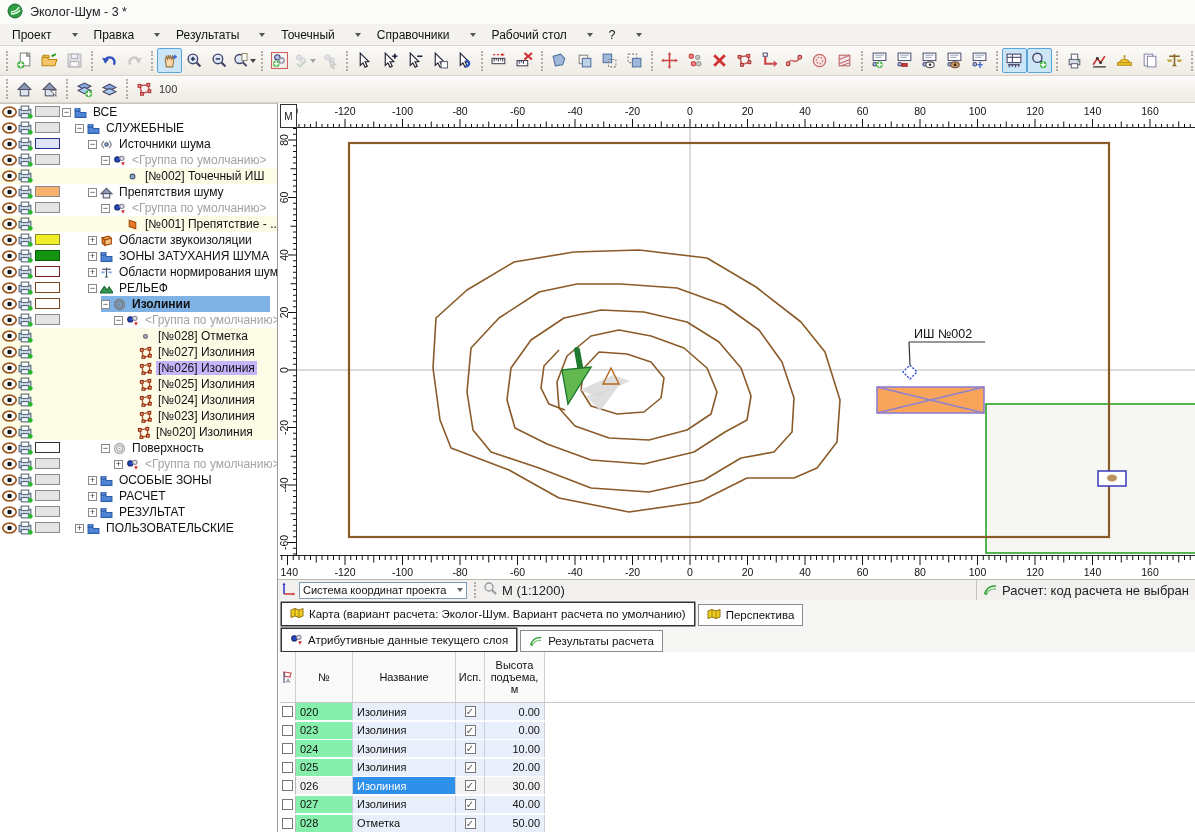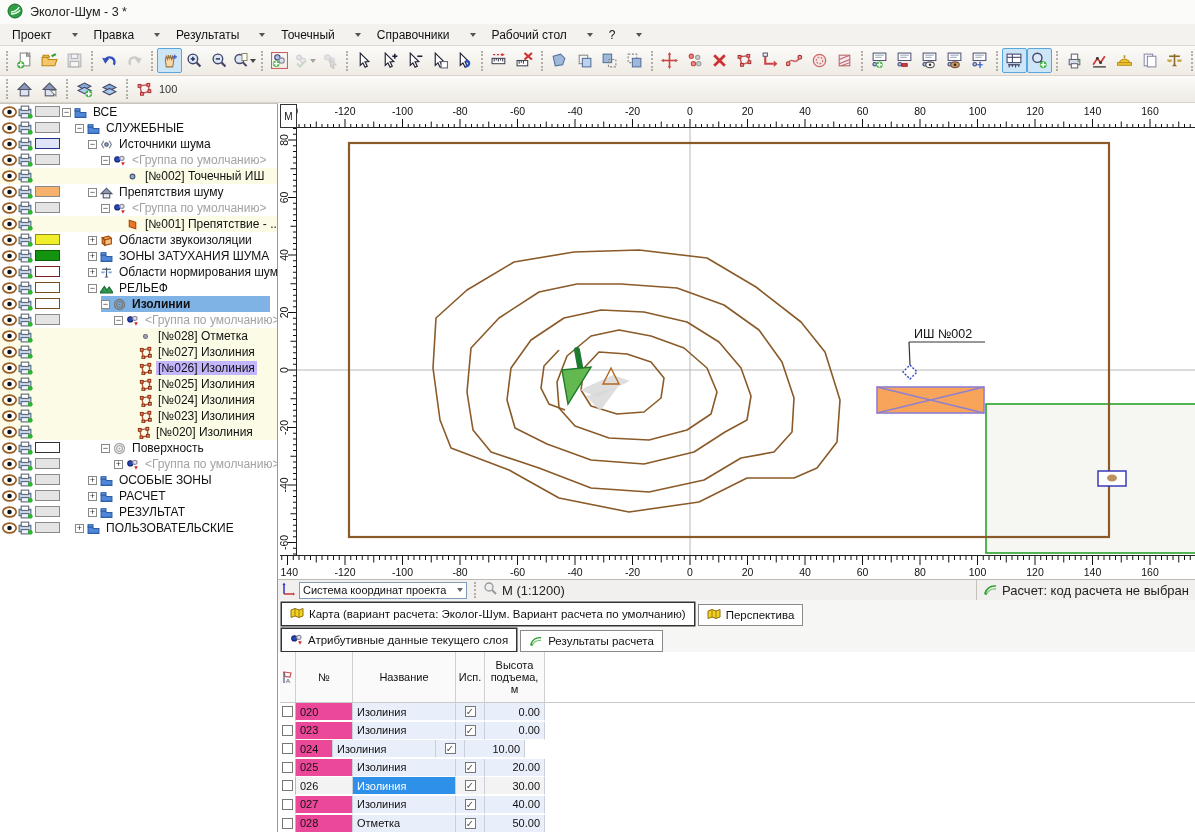--- a/index.html
+++ b/index.html
@@ -58,21 +58,21 @@
   #datatabs{top:626px}
   .tab{display:flex;align-items:center;gap:5px;height:22px;background:#fff;border:1px solid #8a8a8a;padding:0 8px;font-size:11.5px;white-space:nowrap;box-sizing:border-box}
   .tab.active{border:1px solid #333;box-shadow:0 0 0 0.5px #333;height:24px}
   
   #tablewrap{left:280px;top:652px;width:915px;height:180px;background:#fff}
   .thead{display:flex;height:50px;border-bottom:1px solid #c9c9c9}
   .th{box-sizing:border-box;border-right:1px solid #d0d0d0;background:#fafafa;display:flex;align-items:center;justify-content:center;font-size:11px;text-align:center;padding:1px}
   .trowd{display:flex;height:18px;margin-bottom:0.6px}
   .td{box-sizing:border-box;border-right:1px solid #c9cfdb;border-bottom:1px solid #fff;background:#e9effa;font-size:11px;display:flex;align-items:center;padding:0 4px;overflow:hidden}
   .td.c0{background:#fff;border-right:1px solid #b9b9b9;justify-content:center;padding:0}
-  .td.num{background:#ec4899}
+  .td.num{background:#86efac}
   .td.right{justify-content:flex-end}
   .td.selcell{background:#2e90e8;color:#fff}
   .trowd.selrow .td:not(.selcell):not(.c0){background:#f3f3f3}
   .cb{width:11px;height:11px;border:1px solid #777;background:#fff;font-size:10px;line-height:10px;text-align:center;color:#555;box-sizing:border-box}
 </style>
 </head>
 <body>
 
 <div id="app">
   <div id="titlebar" class="abs">
@@ -1724,21 +1724,21 @@
         <div class="td" style="width:103px">Изолиния</div>
         <div class="td" style="width:29px;justify-content:center">
           <span class="cb">✓</span>
         </div>
         <div class="td right" style="width:60px">0.00</div>
       </div>
       <div class="trowd">
         <div class="td c0" style="width:16px">
           <span class="cb"></span>
         </div>
-        <div class="td num" style="width:37px">024</div>
+        <div class="td num" style="width:57px">024</div>
         <div class="td" style="width:103px">Изолиния</div>
         <div class="td" style="width:29px;justify-content:center">
           <span class="cb">✓</span>
         </div>
         <div class="td right" style="width:60px">10.00</div>
       </div>
       <div class="trowd">
         <div class="td c0" style="width:16px">
           <span class="cb"></span>
         </div>

